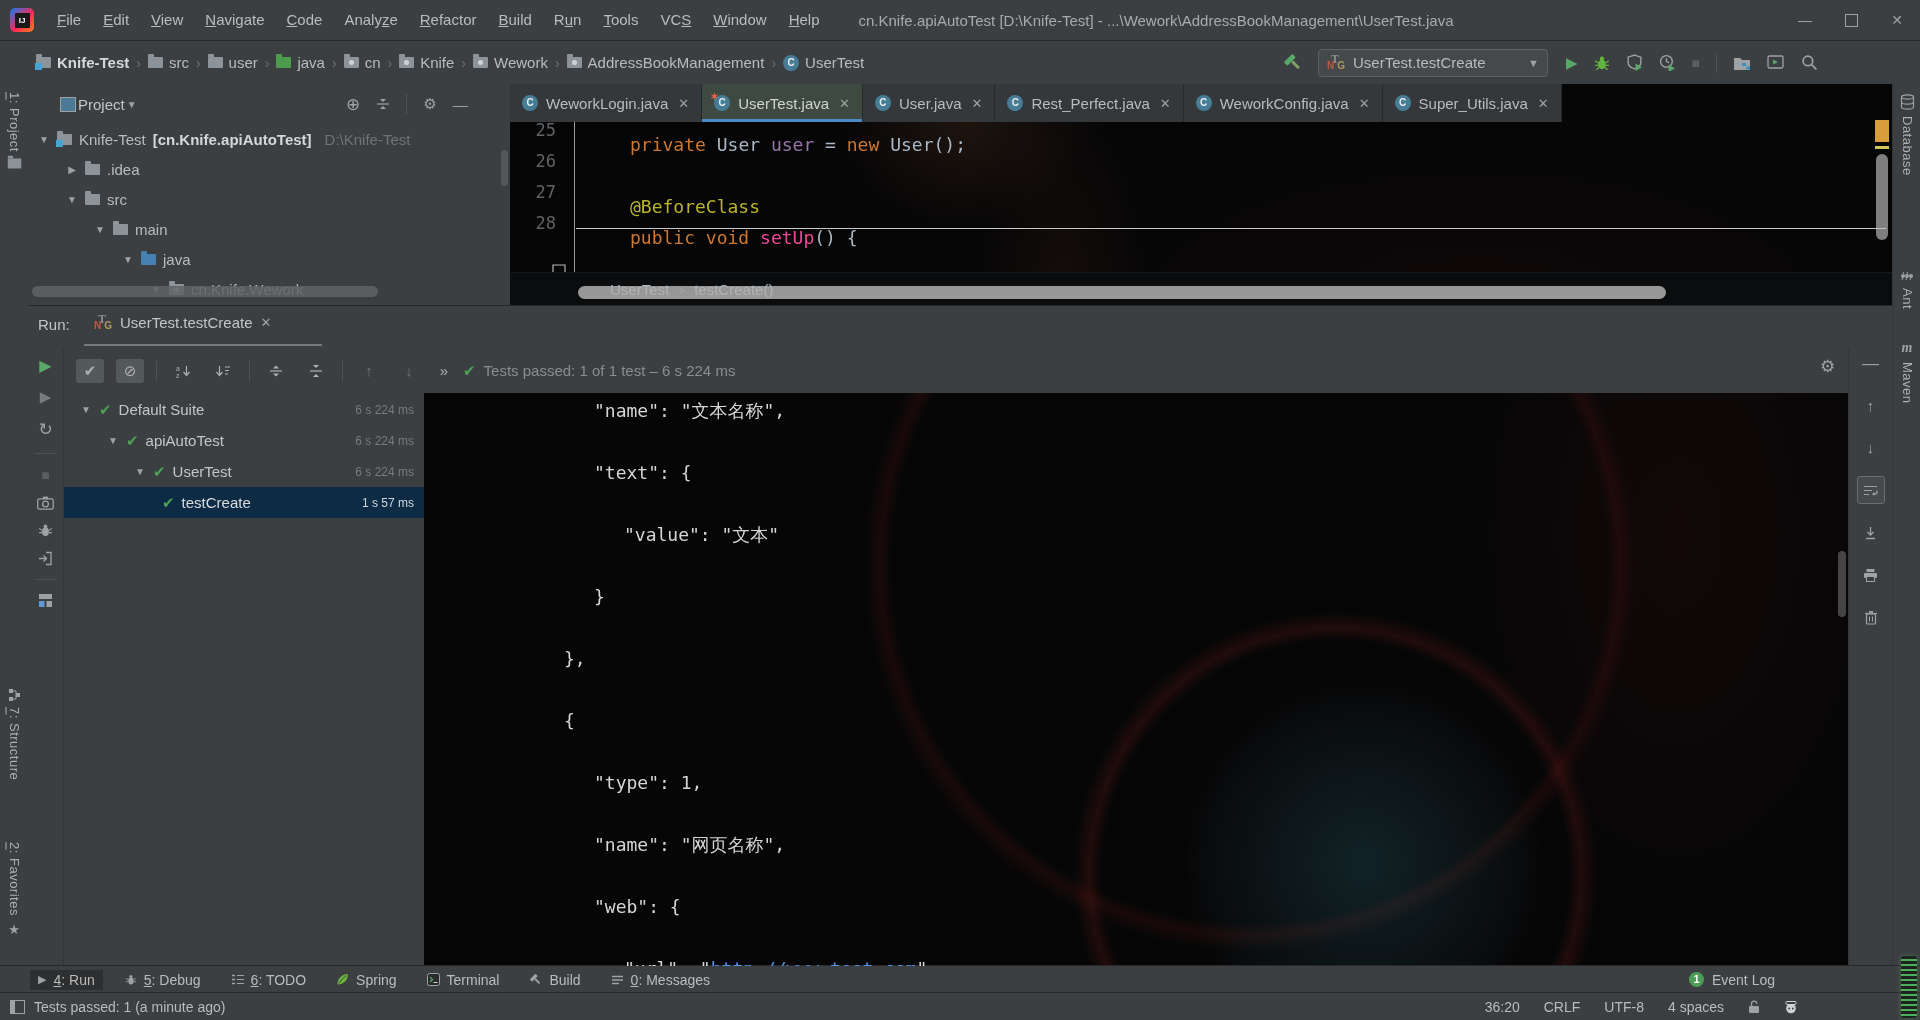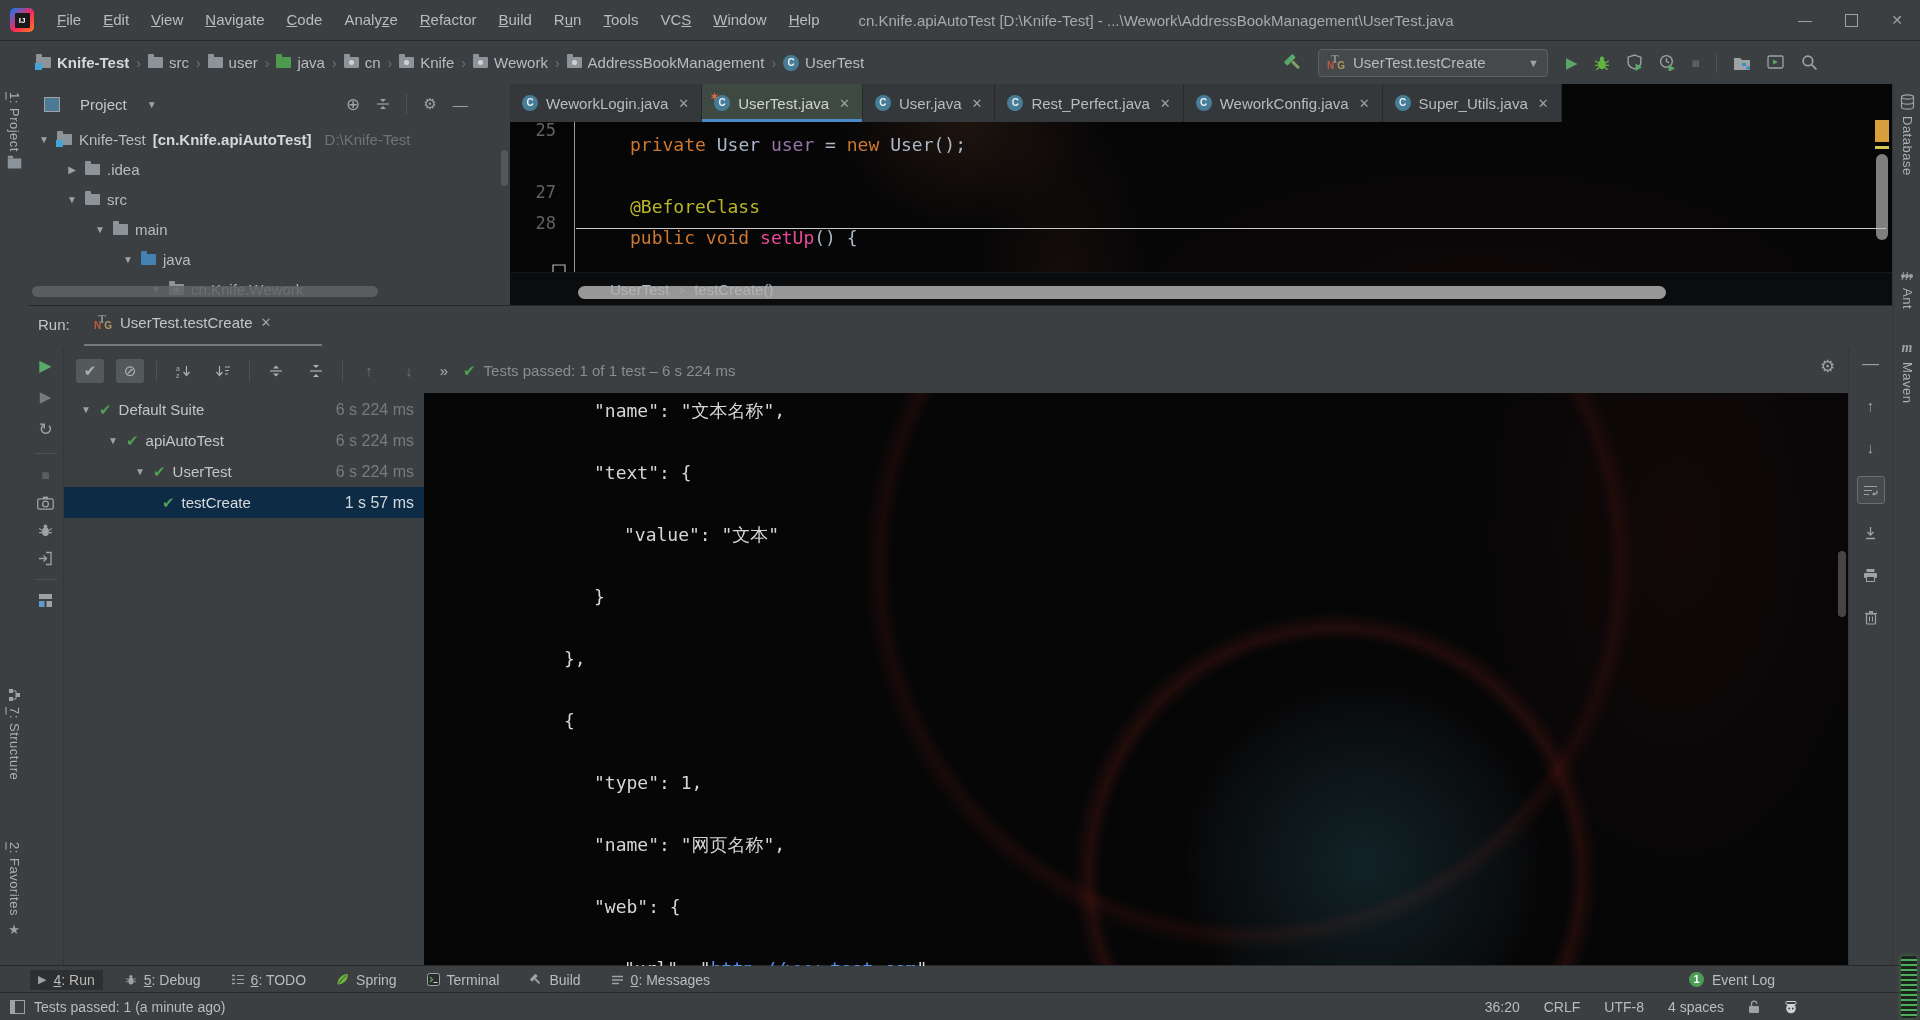--- a/index.html
+++ b/index.html
@@ -51,21 +51,21 @@
 
   
   #leftstripe{position:absolute;left:0;top:84px;width:28px;height:881px;background:#3c3f41;border-right:1px solid #333638;}
   #rightstripe{position:absolute;left:1892px;top:84px;width:28px;height:881px;background:#3c3f41;border-left:1px solid #333638;}
   .vlabel{writing-mode:vertical-rl;font-size:13px;color:#adb0b2;letter-spacing:.5px;}
   .stripeitem{position:absolute;left:0;width:28px;display:flex;flex-direction:column;align-items:center;gap:6px;}
 
   
   #project{position:absolute;left:28px;top:84px;width:482px;height:221px;background:#3c3f41;border-right:1px solid #282828;}
   #projhead{position:absolute;left:0;top:4px;width:100%;height:32px;display:flex;align-items:center;}
-  #projhead .ptitle{margin-left:16px;display:flex;align-items:center;gap:20px;color:#c3c5c7;}
+  #projhead .ptitle{margin-left:32px;display:flex;align-items:center;gap:2px;color:#c3c5c7;}
   .projtool{width:14px;height:13px;background:#4a7a96;border:1px solid #9fa2a4;display:inline-block;}
   #projhead .hicons{position:absolute;left:318px;display:flex;align-items:center;gap:16px;color:#9fa2a4;font-size:15px;}
   #ptree{position:absolute;left:0;top:40px;width:100%;}
   .prow{height:30px;display:flex;align-items:center;gap:7px;white-space:nowrap;}
   .prow .arr{width:12px;color:#9fa2a4;font-size:10px;text-align:center;}
   .prow .note{color:#6e7376;margin-left:6px;}
   .prow b{color:#d5d8da;}
   #pscroll{position:absolute;left:4px;top:202px;width:346px;height:11px;background:#5f6365;border-radius:6px;opacity:.85;}
   #pvscroll{position:absolute;right:2px;top:66px;width:7px;height:36px;background:#5f6365;border-radius:4px;opacity:.7;}
 
@@ -111,21 +111,21 @@
   .tbtn.pressed{background:#545a5c;}
   .tbtn.dis{color:#6e7173;}
   #runstatus{position:absolute;left:435px;top:42px;height:45px;display:flex;align-items:center;gap:8px;color:#8a8d8f;}
   .gcheck{color:#4FA255;font-size:15px;}
   #runlstrip{position:absolute;left:0;top:42px;width:36px;height:618px;border-right:1px solid #333638;
              display:flex;flex-direction:column;align-items:center;padding-top:8px;box-sizing:border-box;gap:13px;}
   .hsep{width:22px;height:1px;background:#515151;}
   #runtree{position:absolute;left:36px;top:88px;width:360px;}
   .rtrow{height:31px;display:flex;align-items:center;gap:7px;position:relative;white-space:nowrap;color:#c3c5c7;}
   .rtrow .arr{width:11px;color:#9fa2a4;font-size:10px;}
-  .rtrow .time{position:absolute;right:10px;color:#787b7d;font-size:16px;}
+  .rtrow .time{position:absolute;right:10px;color:#787b7d;font-size:12px;}
   .rtrow.sel{background:#0d2b45;color:#d8dcde;}
   .rtrow.sel .time{color:#cfd8dc;}
   #console{position:absolute;left:396px;top:87px;width:1424px;height:573px;background:#070607;overflow:hidden;
            font-family:"DejaVu Sans Mono",monospace;font-size:18px;color:#d6d6d6;}
   #console::before{content:'';position:absolute;inset:0;pointer-events:none;
      background:
        radial-gradient(circle 250px at 66% 82%, rgba(55,135,150,.22), rgba(55,135,150,.05) 60%, transparent 72%),
        radial-gradient(circle 410px at 64% 84%, transparent 57%, rgba(170,45,30,.16) 60%, transparent 64%),
        radial-gradient(circle 560px at 58% 30%, transparent 64%, rgba(150,35,25,.13) 66%, transparent 69%),
        radial-gradient(ellipse 280px 480px at 88% 25%, rgba(120,30,22,.10), transparent 72%);}
@@ -443,20 +443,24 @@
           <span>Super_Utils.java</span>
           <span class="x">✕</span>
         </div>
       </div>
     <div id="gutterline"></div>
     <div id="code">
         <div class="cline" style="top: 6px;">
           <span class="lnum">25</span>
           <span class="ltxt" style="padding-left:44px"><span class="tok-kw">private </span><span class="tok-pl">User </span><span class="tok-fd">user </span><span class="tok-pl">= </span><span class="tok-kw">new </span><span class="tok-pl">User();</span></span>
         </div>
+        <div class="cline" style="top: 37px;">
+          <span class="lnum">26</span>
+          <span class="ltxt" style="padding-left:44px"></span>
+        </div>
         <div class="cline" style="top: 68px;">
           <span class="lnum">27</span>
           <span class="ltxt" style="padding-left:44px"><span class="tok-an">@BeforeClass</span></span>
         </div>
         <div class="cline" style="top: 99px;">
           <span class="lnum">28</span>
           <span class="ltxt" style="padding-left:44px"><span class="tok-kw">public void </span><span class="tok-mt">setUp</span><span class="tok-pl">() {</span></span>
         </div>
       </div>
     <div id="msep"></div>

